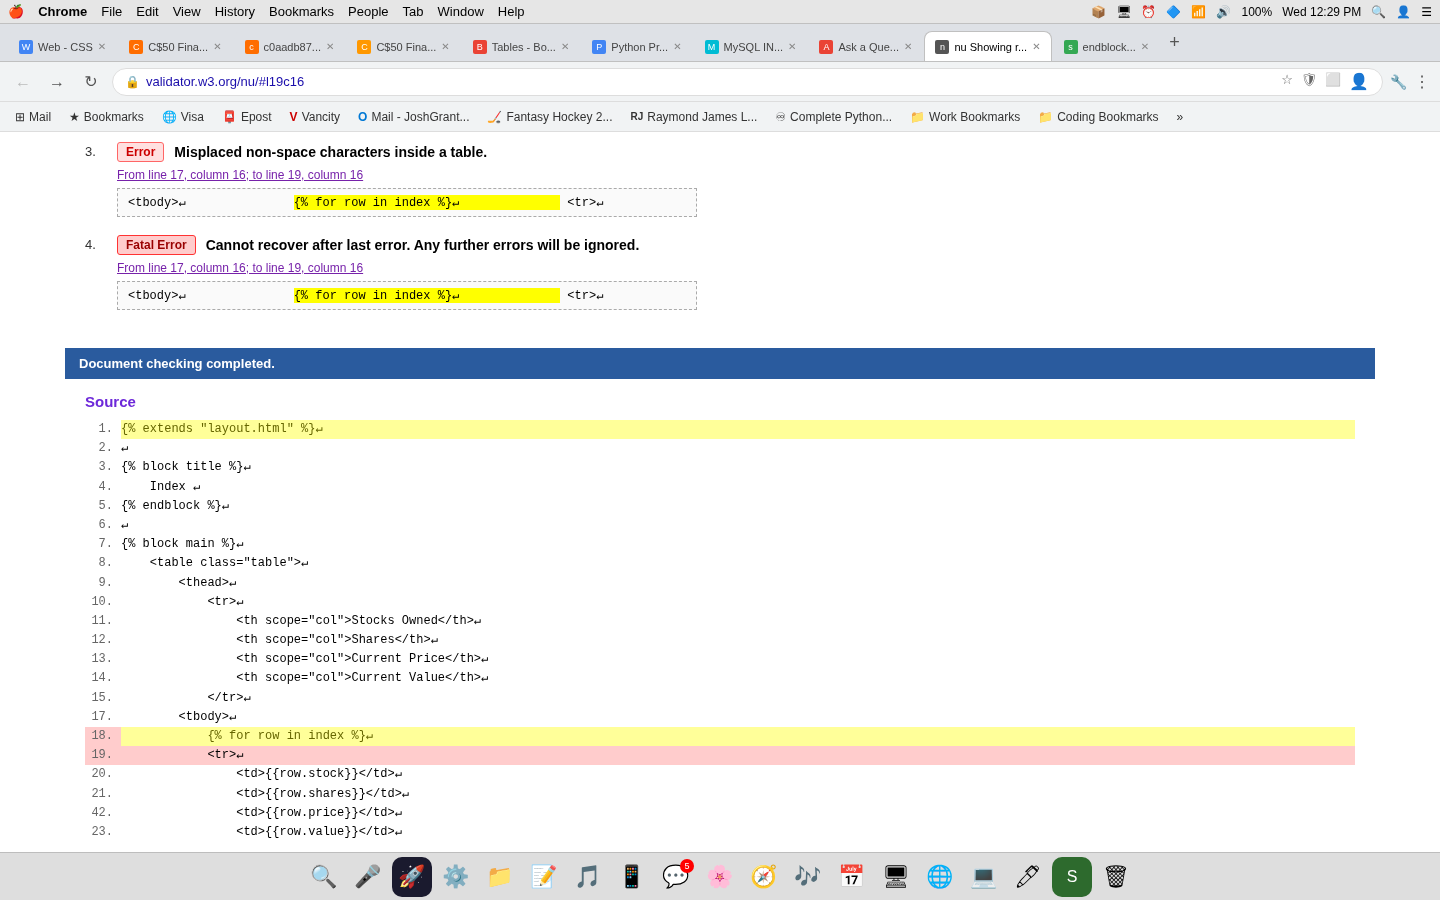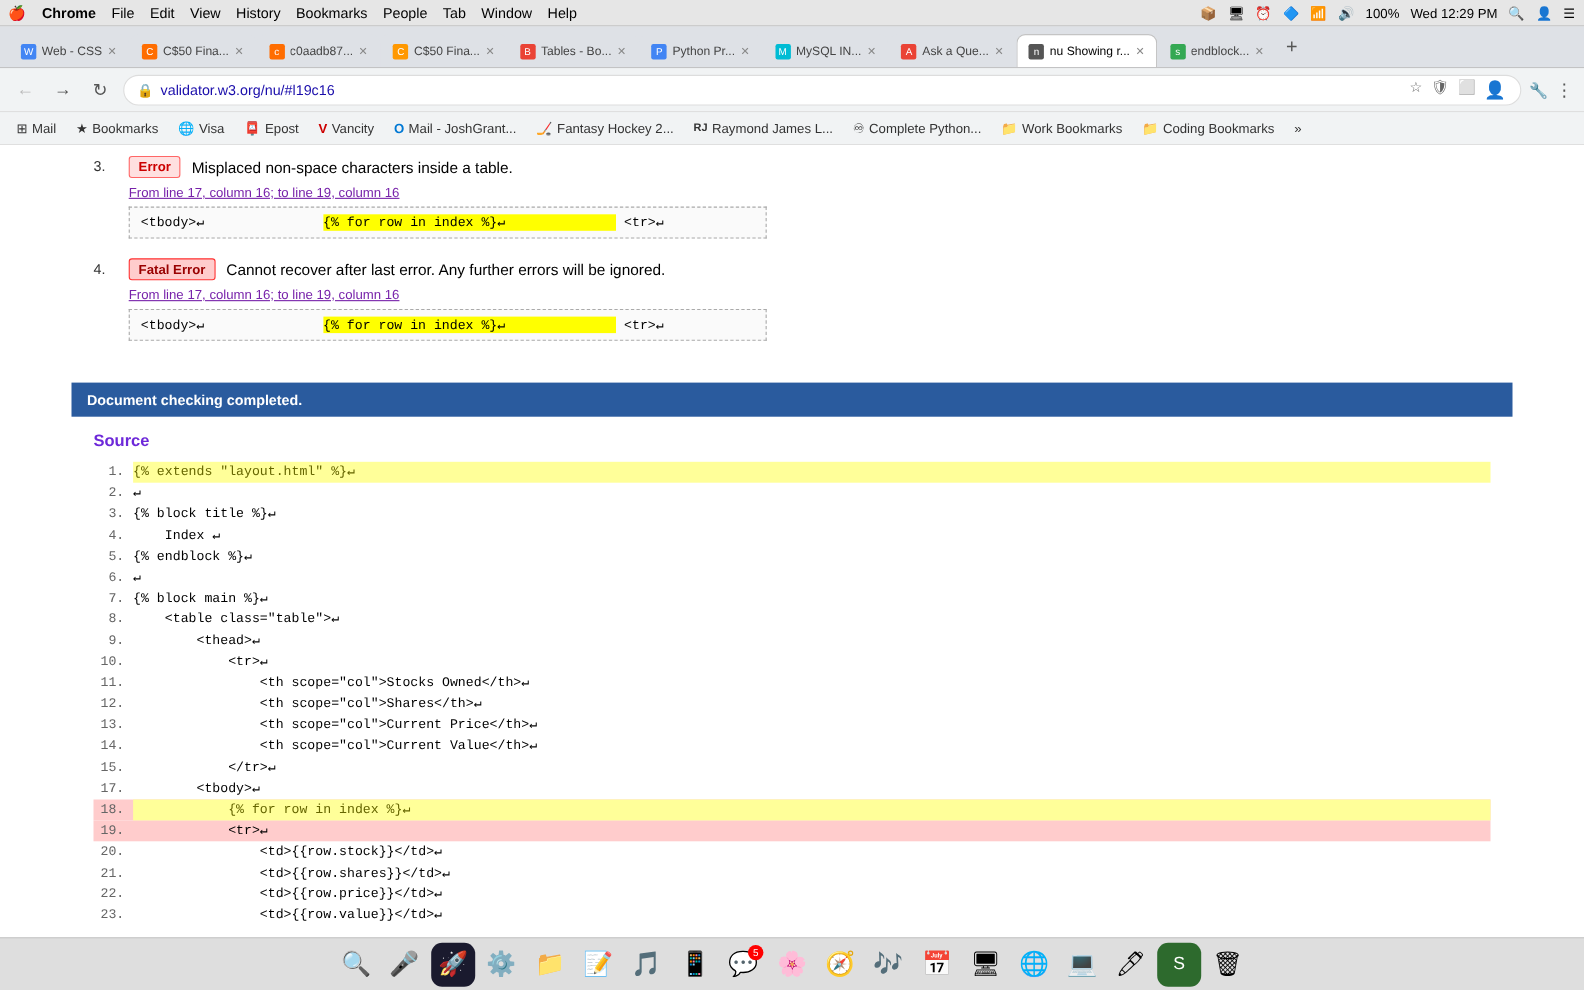--- a/index.html
+++ b/index.html
@@ -160,21 +160,21 @@
       border: 1px solid #ff6666;
       color: #cc0000;
     }
     .badge-fatal {
       background: #ffcccc;
       border: 1px solid #ff3333;
       color: #990000;
     }
     .error-message {
       font-size: 14px;
-      font-weight: 400;
+      font-weight: 700;
       color: #000;
       text-align: center;
     }
     .error-location {
       font-size: 12px;
       color: #7722aa;
       text-decoration: underline;
       cursor: pointer;
       margin-bottom: 6px;
       display: block;
@@ -552,21 +552,21 @@
       </div>
       <div class="source-line">
         <span class="line-num">20.</span>
         <span class="line-content">                &lt;td&gt;{{row.stock}}&lt;/td&gt;↵</span>
       </div>
       <div class="source-line">
         <span class="line-num">21.</span>
         <span class="line-content">                &lt;td&gt;{{row.shares}}&lt;/td&gt;↵</span>
       </div>
       <div class="source-line">
-        <span class="line-num">22.</span>
+        <span class="line-num">42.</span>
         <span class="line-content">                &lt;td&gt;{{row.price}}&lt;/td&gt;↵</span>
       </div>
       <div class="source-line">
         <span class="line-num">23.</span>
         <span class="line-content">                &lt;td&gt;{{row.value}}&lt;/td&gt;↵</span>
       </div>
 
     </div>
   </div>
 </div>

